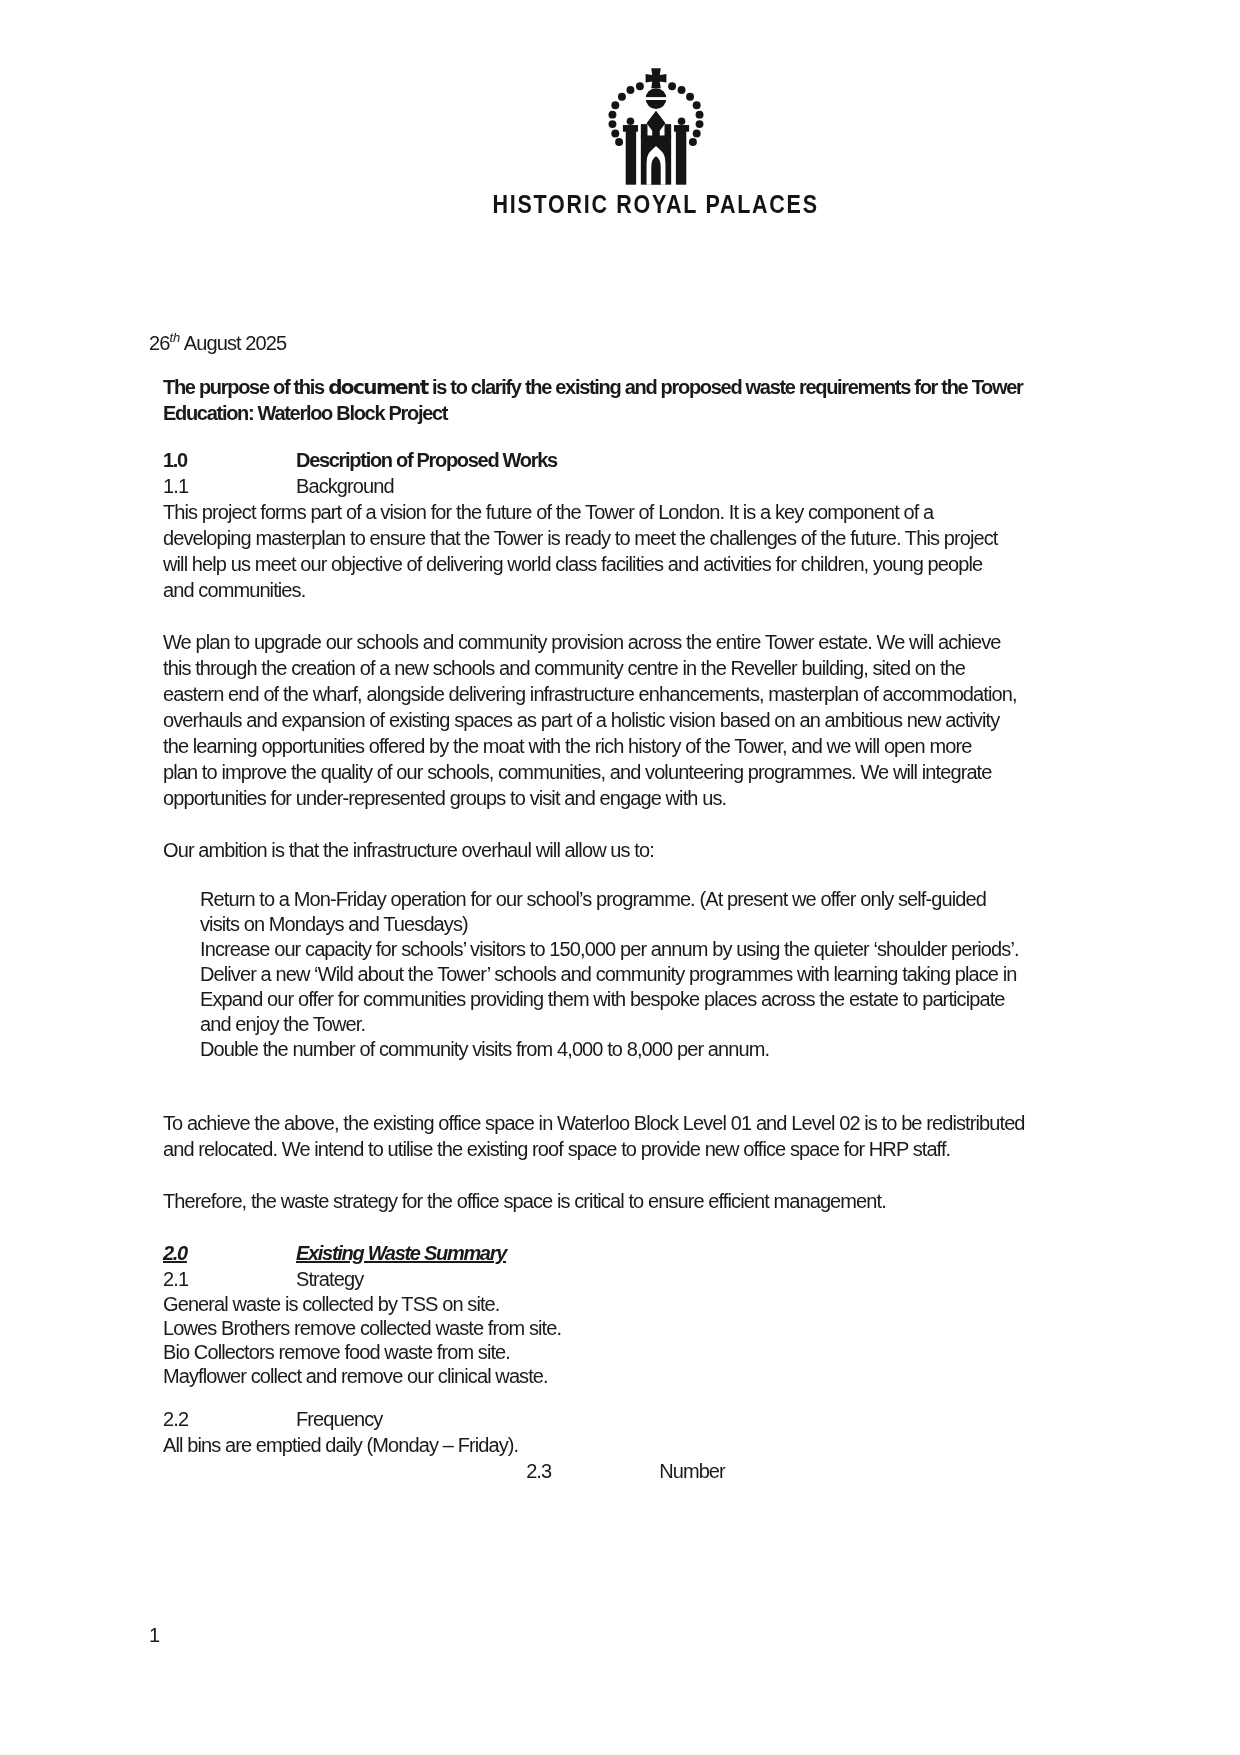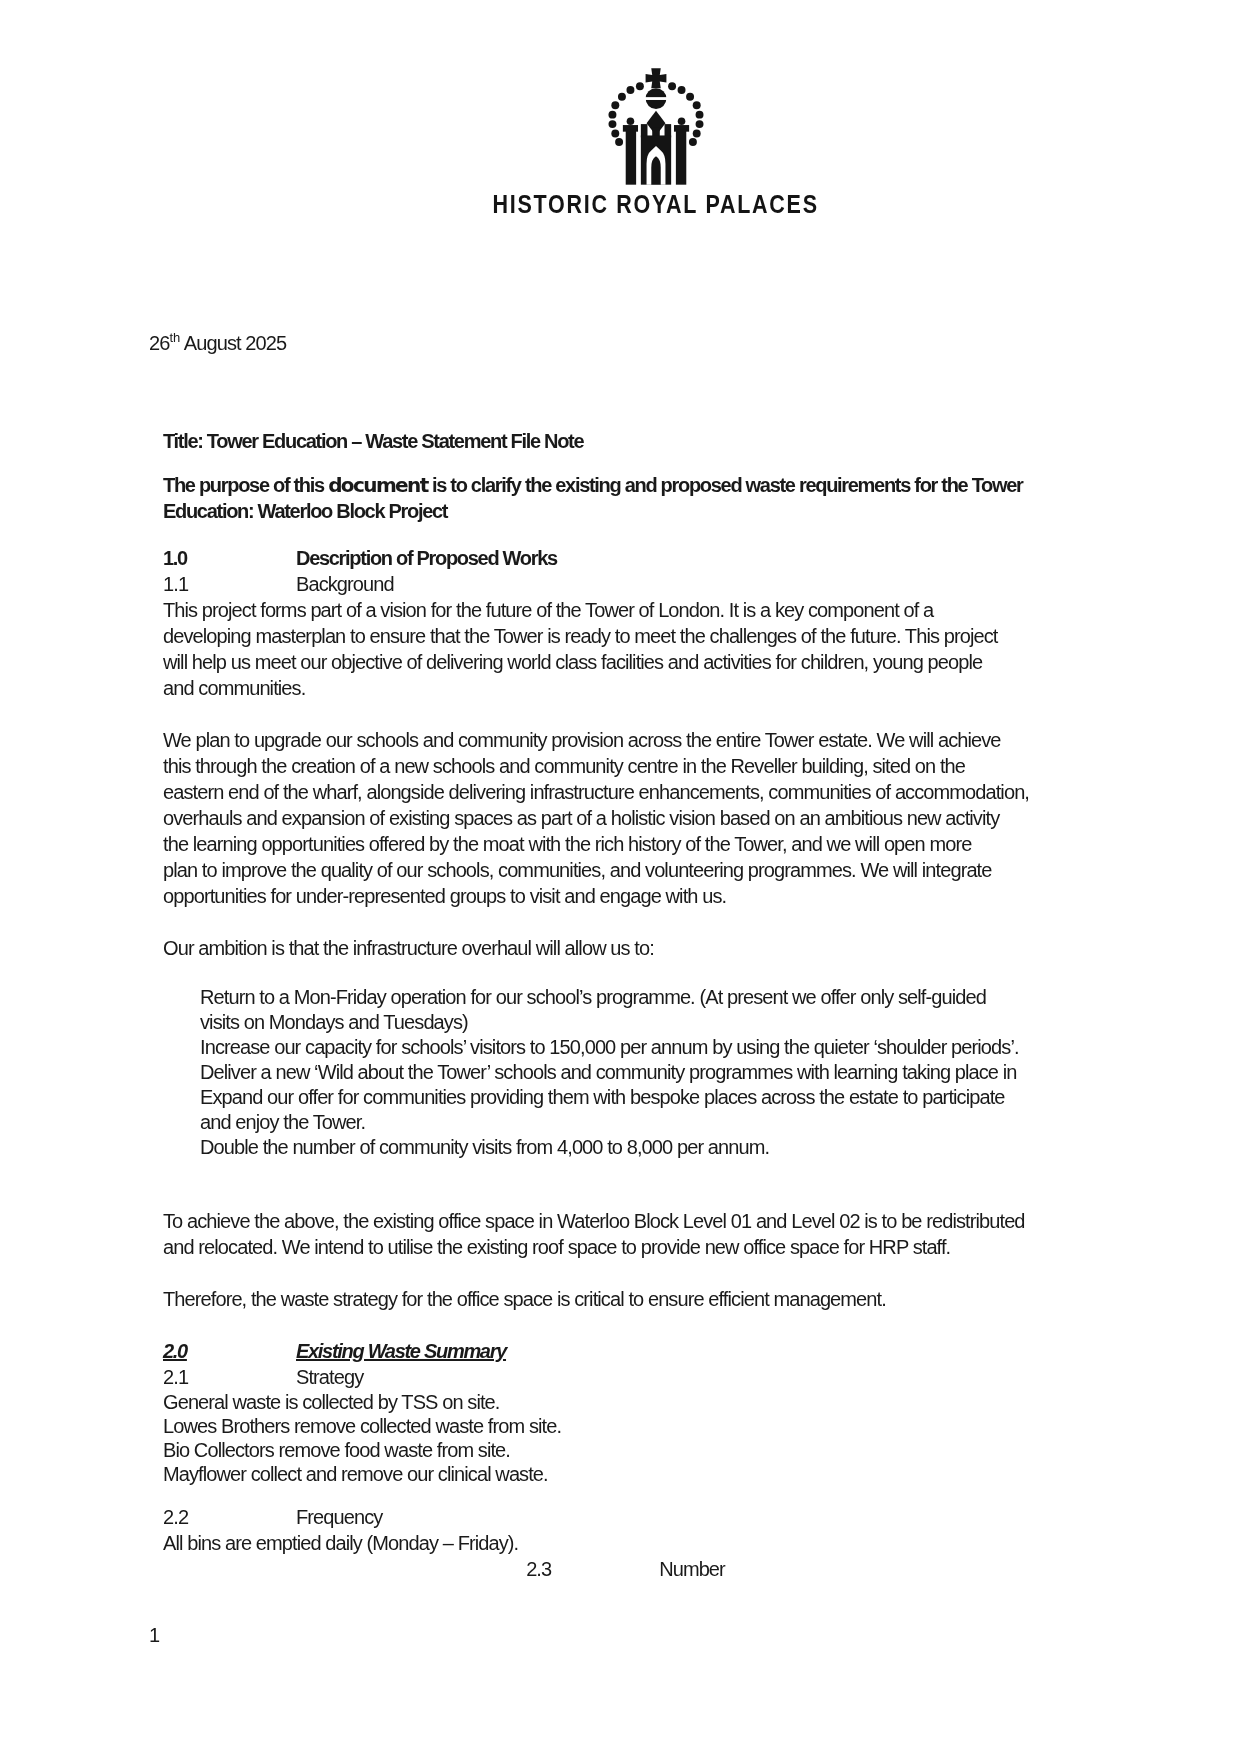--- a/index.html
+++ b/index.html
@@ -26,21 +26,21 @@
   }
   
   .content{
     position:absolute;left:163px;top:325px;width:925px;
     font-size:20px;line-height:26px;letter-spacing:-0.9px;
   }
   .ln{white-space:nowrap;}
   .bold{font-weight:bold;}
   .bold .ln, .ln.bold, .hrow.bold{letter-spacing:-1.3px;}
   .date{margin-left:-14px;}
-  .date sup{font-size:13px;letter-spacing:0;}
+  .date sup{font-size:13px;letter-spacing:0;font-style:italic;}
   .title{margin-top:72px;}
   .purpose{margin-top:18px;}
   .docword{font-family:"DejaVu Sans",sans-serif;letter-spacing:-1.6px;}
   .hrow{display:flex;}
   .hnum{width:133px;flex-shrink:0;}
   .mt-h1{margin-top:21px;}
   .mt-line{margin-top:26px;}
   .list{margin-top:24px;padding-left:37px;line-height:25px;}
   .mt-p3{margin-top:48px;}
   .strategy{line-height:24px;}
@@ -105,21 +105,20 @@
         <path d="M51 124 L51 106 Q51 97 56 94 Q61 97 61 106 L61 124 Z" fill="#141414"></path>
       </svg>
     </div>
     <div class="wordmark">HISTORIC ROYAL PALACES</div>
   </header>
 
   <main class="content">
 
     <div class="date ln"><span>26</span><sup>th</sup><span> August 2025</span></div>
 
-    <div class="title ln bold">Title: Tower Education – Waste Statement File Note</div>
 
     <div class="purpose bold">
       <div class="ln"><span>The purpose of this </span><span class="docword">document</span><span> is to clarify the existing and proposed waste requirements for the Tower</span></div>
       <div class="ln">Education: Waterloo Block Project</div>
     </div>
 
     <div class="hrow bold mt-h1">
       <span class="hnum">1.0</span>
         <span>Description of Proposed Works</span>
     </div>
@@ -131,21 +130,21 @@
     <div class="para">
       <div class="ln">This project forms part of a vision for the future of the Tower of London. It is a key component of a</div>
       <div class="ln">developing masterplan to ensure that the Tower is ready to meet the challenges of the future. This project</div>
       <div class="ln">will help us meet our objective of delivering world class facilities and activities for children, young people</div>
       <div class="ln">and communities.</div>
     </div>
 
     <div class="para mt-line">
       <div class="ln">We plan to upgrade our schools and community provision across the entire Tower estate. We will achieve</div>
       <div class="ln">this through the creation of a new schools and community centre in the Reveller building, sited on the</div>
-      <div class="ln">eastern end of the wharf, alongside delivering infrastructure enhancements, communities of accommodation,</div>
+      <div class="ln">eastern end of the wharf, alongside delivering infrastructure enhancements, masterplan of accommodation,</div>
       <div class="ln">overhauls and expansion of existing spaces as part of a holistic vision based on an ambitious new activity</div>
       <div class="ln">the learning opportunities offered by the moat with the rich history of the Tower, and we will open more</div>
       <div class="ln">plan to improve the quality of our schools, communities, and volunteering programmes. We will integrate</div>
       <div class="ln">opportunities for under-represented groups to visit and engage with us.</div>
     </div>
 
     <div class="ln mt-line">Our ambition is that the infrastructure overhaul will allow us to:</div>
 
     <div class="list">
       <div class="ln">Return to a Mon-Friday operation for our school’s programme. (At present we offer only self-guided</div>

